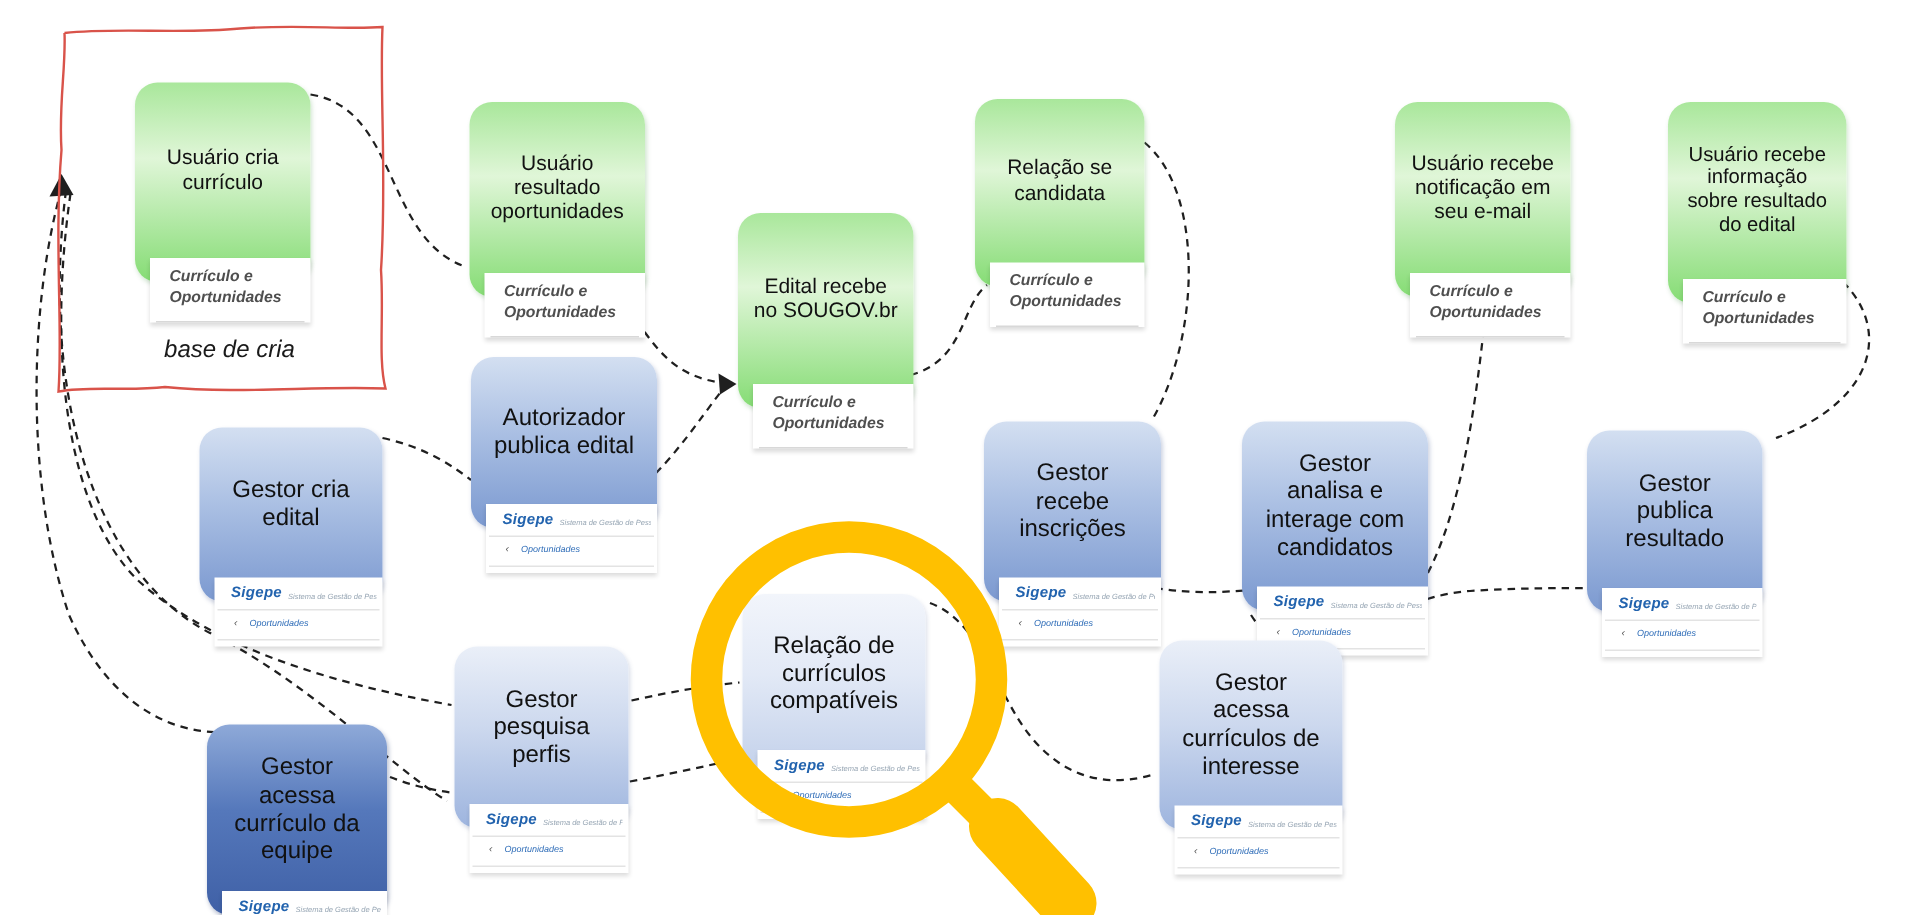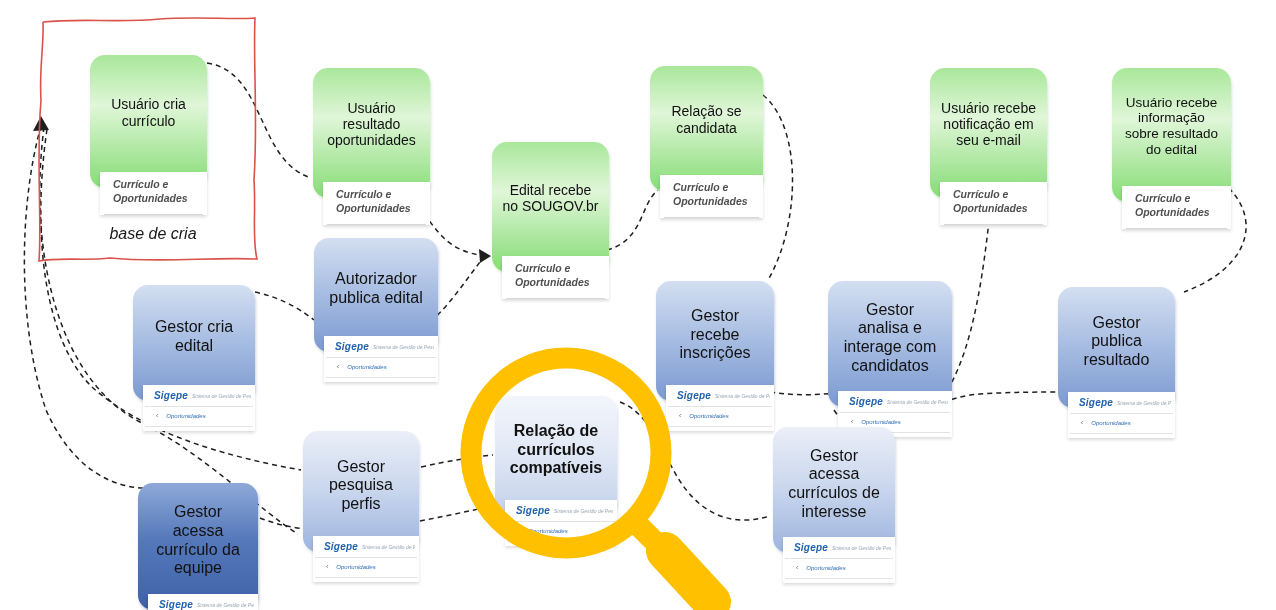--- a/index.html
+++ b/index.html
@@ -26,21 +26,21 @@
           box-shadow:1px 2px 3px rgba(60,80,130,.35);font-size:16px;padding:6px 6px 18px;}
   .bubble.blue-xlight{background:linear-gradient(180deg,#f2f5fb 0%,#e2e9f6 45%,#c2d0ea 100%);
           box-shadow:1px 2px 3px rgba(90,110,160,.22);font-size:16px;padding:6px 6px 18px;}
 
   .footer{position:relative;margin:-16px 0 0 10px;width:calc(100% - 10px);
           background:#fff;box-shadow:0 2px 3px rgba(0,0,0,.14);font-style:italic;}
   .fg-label{font-weight:bold;font-size:10.5px;color:#4f4f4f;padding:6px 4px 0 13px;
           white-space:pre-line;line-height:1.3;text-align:left;}
   .fg-divider{border-top:1px solid #d8d8d8;margin:9px 4px 8px 4px;}
 
-  .fs-row1{display:flex;align-items:center;padding:5px 4px 3px 11px;}
+  .fs-row1{display:flex;align-items:flex-end;padding:5px 4px 3px 11px;}
   .fs-brand{font-weight:bold;font-size:10px;color:#2263ae;letter-spacing:.2px;}
   .fs-sub{font-size:5px;color:#97a6b4;margin-left:4px;white-space:nowrap;overflow:hidden;}
   .fs-div{border-top:1px solid #e3e3e3;margin:2px 2px 0;}
   .fs-row2{display:flex;align-items:center;padding:5px 4px 5px 13px;}
   .fs-chev{font-size:7px;color:#555;margin-right:8px;line-height:1;}
   .fs-menu{font-size:6px;color:#2f6db8;}
   .fs-pad{height:4px;}
 
   .db-label{position:absolute;left:88px;top:225px;width:130px;z-index:2;
           font-style:italic;font-size:16px;text-align:center;color:#1a1a1a;}
@@ -289,21 +289,21 @@
     <div class="footer">
       <div class="fs-row1">
           <span class="fs-brand">Sigepe</span>
           <span class="fs-sub">Sistema de Gestão de Pessoas</span>
         </div>
 
     </div>
   </div>
 
   <div class="node" style="left:495px;top:396px;width:122px;">
-    <div class="bubble blue-xlight" style="height:96px;font-weight:bold;">
+    <div class="bubble blue-xlight" style="height:96px;">
       <span>Relação de
 currículos
 compatíveis</span>
     </div>
     <div class="footer">
       <div class="fs-row1">
           <span class="fs-brand">Sigepe</span>
           <span class="fs-sub">Sistema de Gestão de Pessoas</span>
         </div>
       <div class="fs-div"></div>

